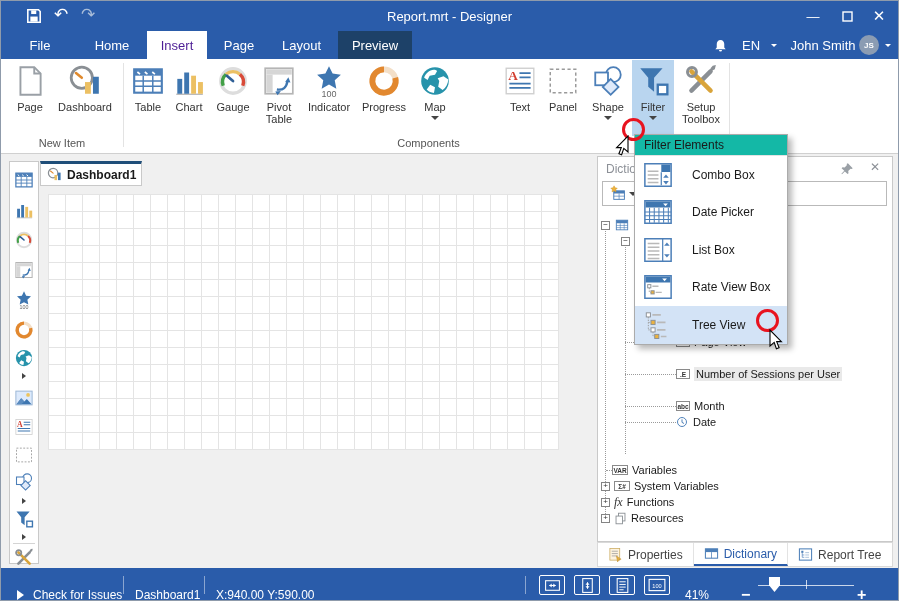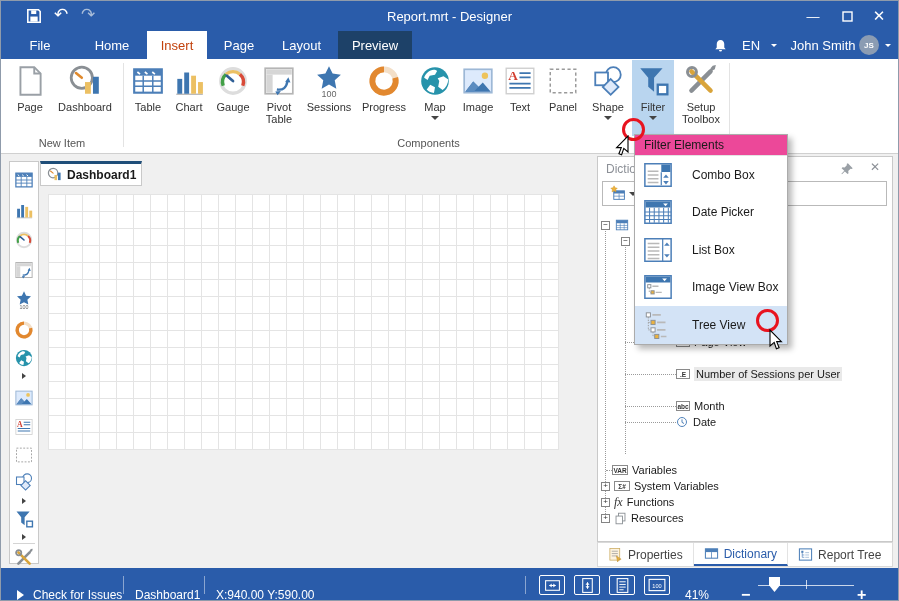--- a/index.html
+++ b/index.html
@@ -13,21 +13,21 @@
   .undo,.redo{position:absolute;top:3px;color:#fff;font-size:17px;line-height:22px;}
   .redo{color:#a9bdd9;}
   .win-title{position:absolute;left:0;right:0;top:0;height:30px;display:flex;align-items:center;
      justify-content:center;color:#fff;font-size:13px;}
   .winbtn{position:absolute;top:0;width:30px;height:30px;display:flex;align-items:center;justify-content:center;color:#fff;font-size:13px;}
 
   
   .tabrow{position:absolute;left:0;top:30px;width:100%;height:28px;background:#2a5caa;text-align:center;}
   .navtab{position:absolute;top:0;height:28px;display:flex;align-items:center;justify-content:center;
      color:#fff;font-size:13px;}
-  .navtab.active{background:#fff;color:#c2410c;}
+  .navtab.active{background:#fff;color:#4c1d95;}
   .navtab.dark{background:#1d4168;}
   .caret{width:0;height:0;border-left:4px solid transparent;border-right:4px solid transparent;border-top:4px solid #fff;display:inline-block;}
   .caret.sm{border-left-width:3.5px;border-right-width:3.5px;border-top-width:3.5px;}
   .avatar{position:absolute;top:4px;width:20px;height:20px;border-radius:50%;background:#8b9cb3;color:#fff;
      font-size:8px;font-weight:bold;display:flex;align-items:center;justify-content:center;}
 
   
   .ribbon{position:absolute;left:0;top:58px;width:100%;height:95px;background:#fff;border-bottom:1px solid #d0d0d0;}
   .ritem{position:absolute;top:1px;height:76px;display:flex;flex-direction:column;align-items:center;cursor:default;}
   .ritem.hl{background:#b9d5ef;}
@@ -87,21 +87,21 @@
   .play{width:0;height:0;border-top:5px solid transparent;border-bottom:5px solid transparent;border-left:7px solid #fff;}
   .sbtn{position:absolute;top:7px;width:26px;height:20px;border:1px solid #fff;border-radius:2px;display:flex;align-items:center;justify-content:center;}
   .track{position:absolute;top:16.5px;height:1px;background:rgba(255,255,255,.75);}
   .tick{position:absolute;top:12px;width:1px;height:9px;background:rgba(255,255,255,.75);}
   .thumb{position:absolute;top:9px;width:11px;height:15px;background:#fff;
      clip-path:polygon(0 0,100% 0,100% 55%,50% 100%,0 55%);}
 
   
   .fmenu{position:absolute;left:633px;top:133px;width:154px;height:211px;background:#fff;border:1px solid #ababab;
      box-shadow:4px 4px 6px rgba(0,0,0,.28);z-index:40;}
-  .fmenu-h{height:21px;background:#ec4899;border-bottom:1px solid #e3e3e3;display:flex;align-items:center;
+  .fmenu-h{height:21px;background:#14b8a6;border-bottom:1px solid #e3e3e3;display:flex;align-items:center;
      padding-left:9px;font-size:12px;color:#1a1a1a;}
   .fitem{height:37.5px;display:flex;align-items:center;padding-left:8px;cursor:default;}
   .fitem.sel{background:#d3e3f6;}
   .fitem .flbl{font-size:12px;color:#1a1a1a;margin-left:19px;}
 
   
   .redcircle{position:absolute;width:23px;height:23px;border:3px solid #e8131f;border-radius:50%;z-index:60;}
   .cursor{position:absolute;z-index:61;}
 </style>
 </head>
@@ -367,40 +367,34 @@
     <div class="ritem" style="left:256px;width:44px">
       <svg class="ric">
           <use href="#i-pivot"></use>
         </svg>
       <span class="rlbl" style="width:34px">Pivot Table</span>
     </div>
     <div class="ritem" style="left:302px;width:52px">
       <svg class="ric">
           <use href="#i-indicator"></use>
         </svg>
-      <span class="rlbl">Sessions</span>
+      <span class="rlbl">Indicator</span>
     </div>
     <div class="ritem" style="left:356px;width:54px">
       <svg class="ric">
           <use href="#i-progress"></use>
         </svg>
       <span class="rlbl">Progress</span>
     </div>
     <div class="ritem" style="left:412px;width:44px">
       <svg class="ric">
           <use href="#i-map"></use>
         </svg>
       <span class="rlbl">Map</span>
       <span class="caret rcaret"></span>
-    </div>
-    <div class="ritem" style="left:456px;width:42px">
-      <svg class="ric">
-          <use href="#i-image"></use>
-        </svg>
-      <span class="rlbl">Image</span>
     </div>
     <div class="ritem" style="left:499px;width:40px">
       <svg class="ric">
           <use href="#i-text"></use>
         </svg>
       <span class="rlbl">Text</span>
     </div>
     <div class="ritem" style="left:540px;width:44px">
       <svg class="ric">
           <use href="#i-panel"></use>
@@ -648,21 +642,21 @@
     <div class="fitem">
       <svg width="30" height="30">
           <use href="#i-listbox"></use>
         </svg>
       <span class="flbl">List Box</span>
     </div>
     <div class="fitem">
       <svg width="30" height="30">
           <use href="#i-treeviewbox"></use>
         </svg>
-      <span class="flbl">Image View Box</span>
+      <span class="flbl">Rate View Box</span>
     </div>
     <div class="fitem sel">
       <svg width="30" height="30">
           <use href="#i-treeview"></use>
         </svg>
       <span class="flbl">Tree View</span>
     </div>
   </div>
 
   <div class="redcircle" style="left:621px;top:117px"></div>

